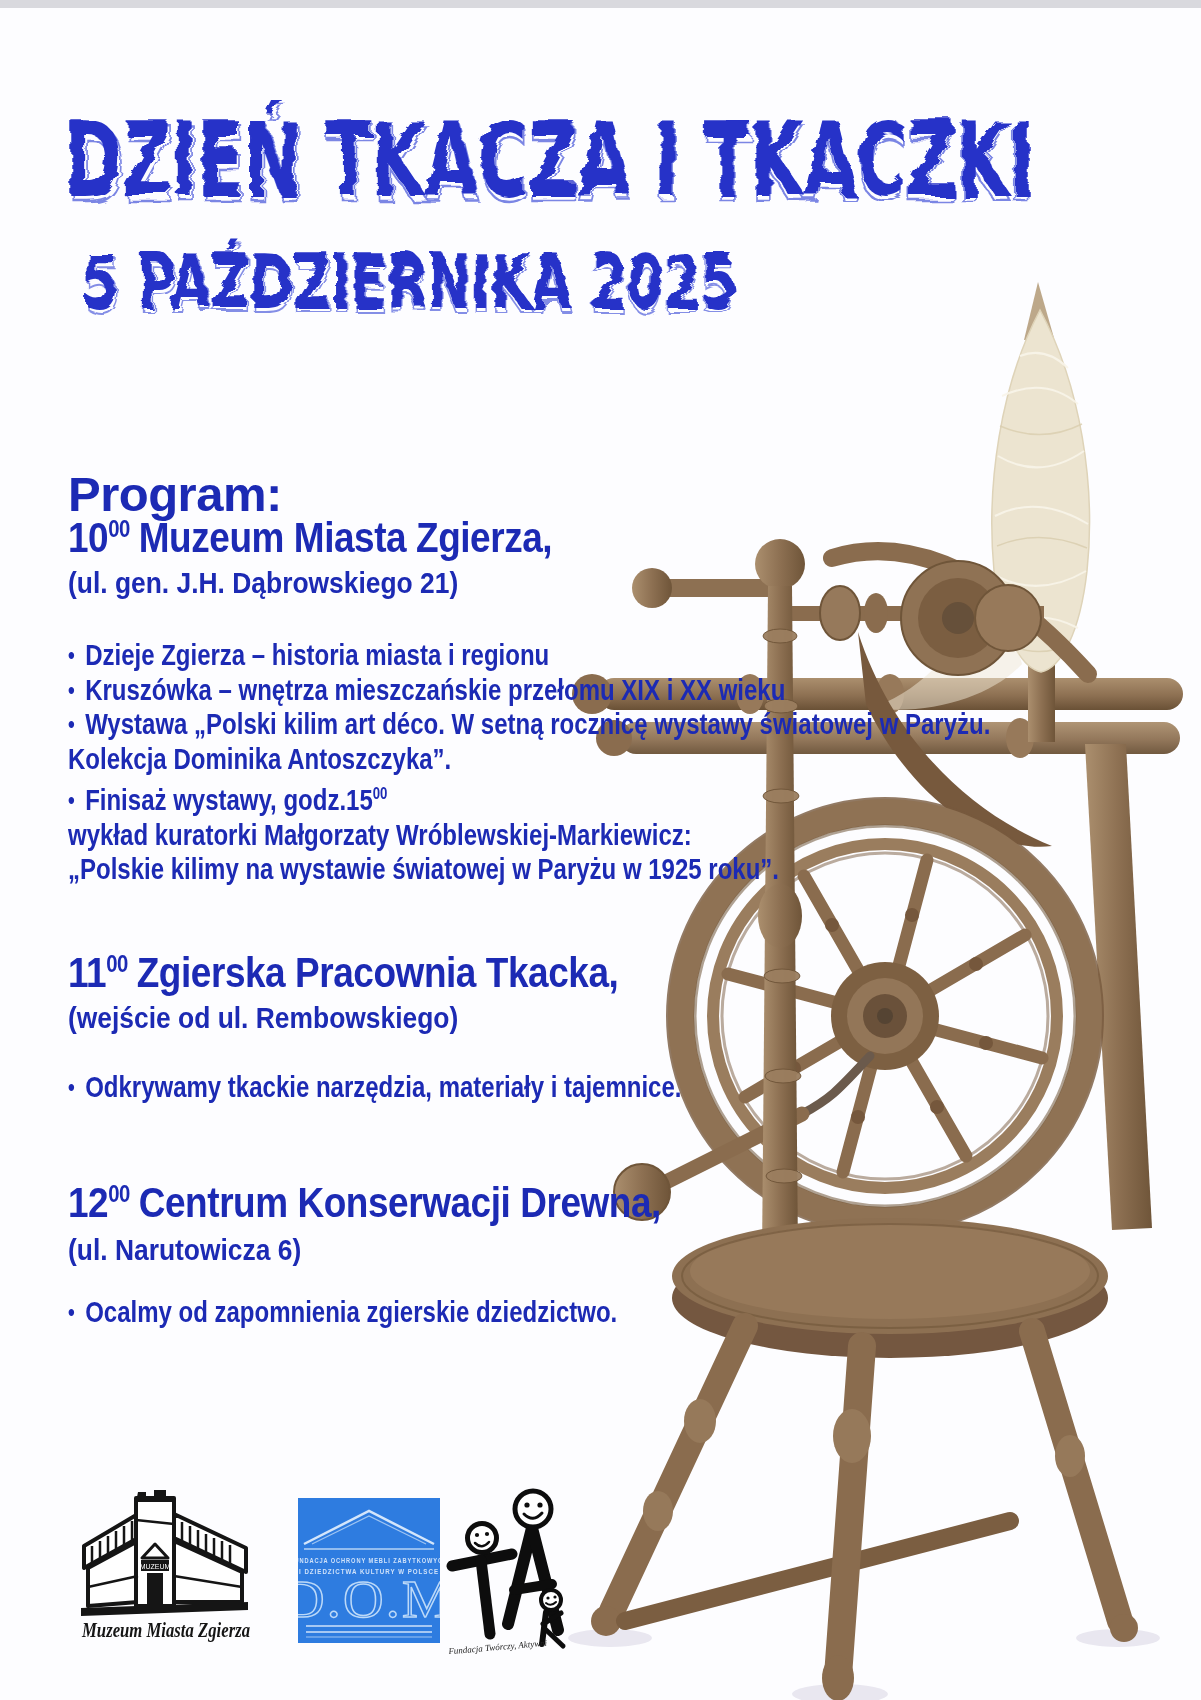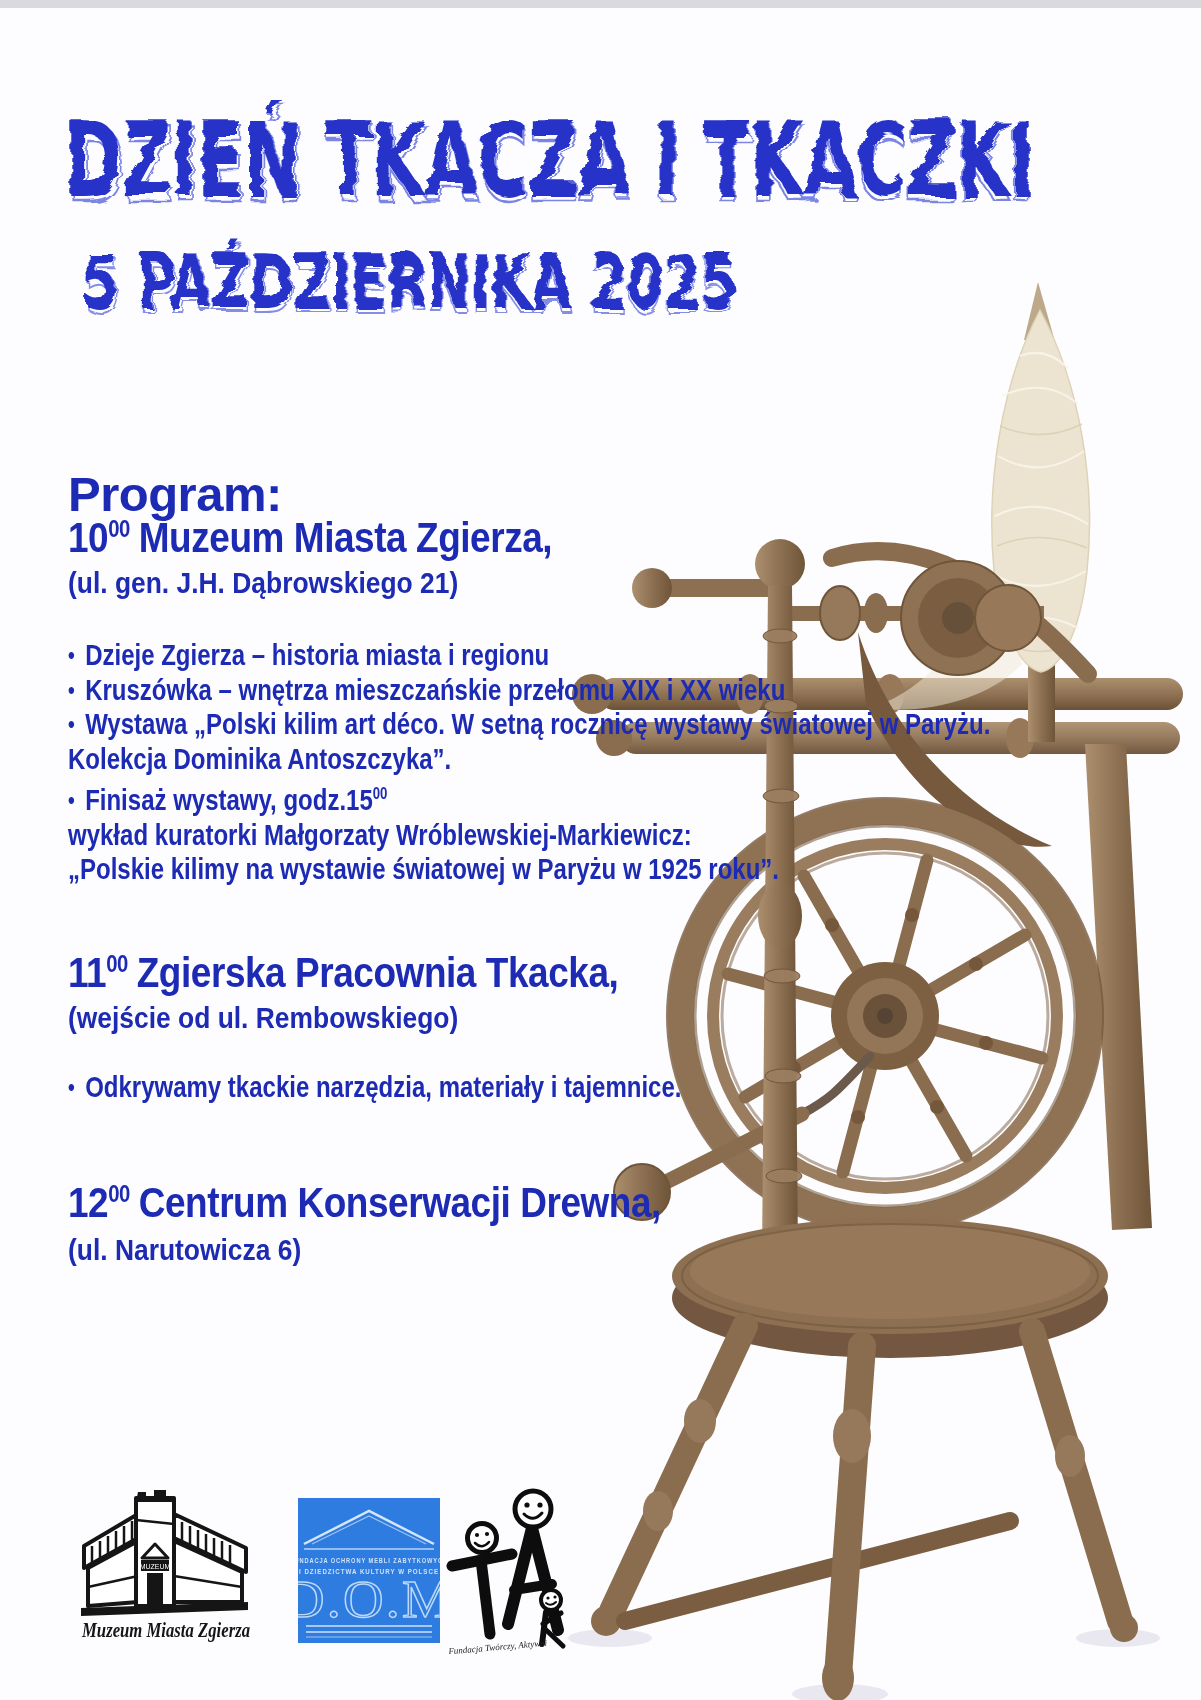--- a/index.html
+++ b/index.html
@@ -199,20 +199,23 @@
   </div>
   <div class="txt ev-addr e1-addr">(wejście od ul. Rembowskiego)</div>
   <div class="txt items e1-items">
     <div class="line"><span class="bullet">•</span><span>Odkrywamy tkackie narzędzia, materiały i tajemnice.</span></div>
   </div>
 
   <div class="txt ev-name e2-name">
     <span>12</span><sup class="t-sup">00</sup><span>Centrum Konserwacji Drewna,</span>
   </div>
   <div class="txt ev-addr e2-addr">(ul. Narutowicza 6)</div>
+  <div class="txt items e2-items">
+    <div class="line"><span class="bullet">•</span><span>Ocalmy od zapomnienia zgierskie dziedzictwo.</span></div>
+  </div>
 
   <svg class="logo logo-museum" width="180" height="162" viewBox="0 0 180 162">
     <path d="M5,124 L172,118 L172,126 L5,132 Z" fill="#151515"></path>
     <g stroke="#151515" stroke-width="4" fill="#ffffff" stroke-linejoin="round">
       <polygon points="8,62 62,30 62,54 8,84"></polygon>
       <polygon points="12,84 62,57 62,118 12,122"></polygon>
       <polygon points="98,30 170,64 170,88 98,54"></polygon>
       <polygon points="98,57 166,88 166,118 98,118"></polygon>
       <rect x="60" y="14" width="38" height="108"></rect>
     </g>

